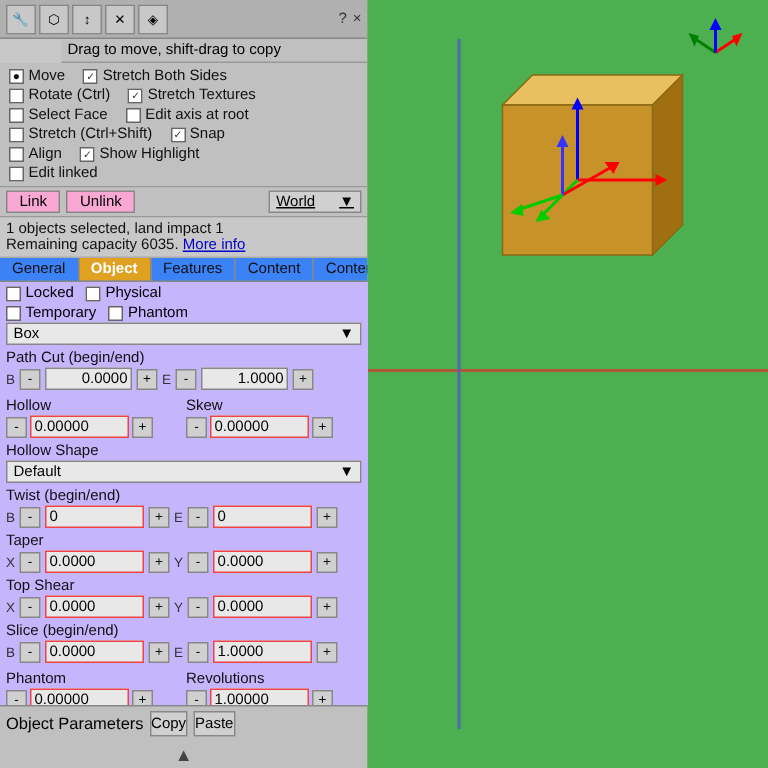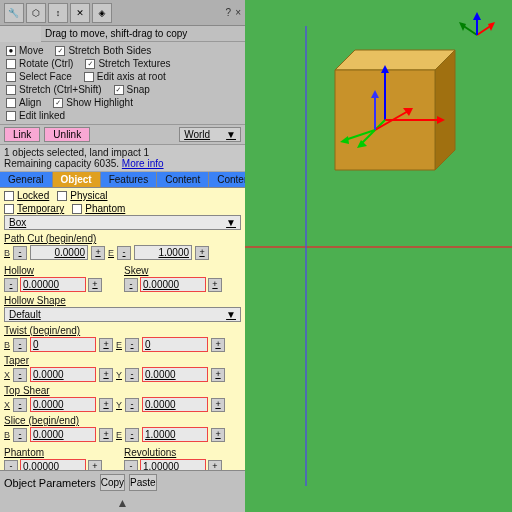--- a/index.html
+++ b/index.html
@@ -104,22 +104,21 @@
       background: #e0a020;
       color: white;
       font-weight: bold;
     }
     
     
     .content {
       flex: 1;
       overflow-y: auto;
       padding: 2px 4px;
-      background: #fef9c3;
-      text-decoration: underline;
+      background: #c4b5fd;
     }
     
     .field-row {
       display: flex;
       align-items: center;
       margin-bottom: 2px;
       gap: 3px;
     }
     .dropdown-field {
       flex: 1;

